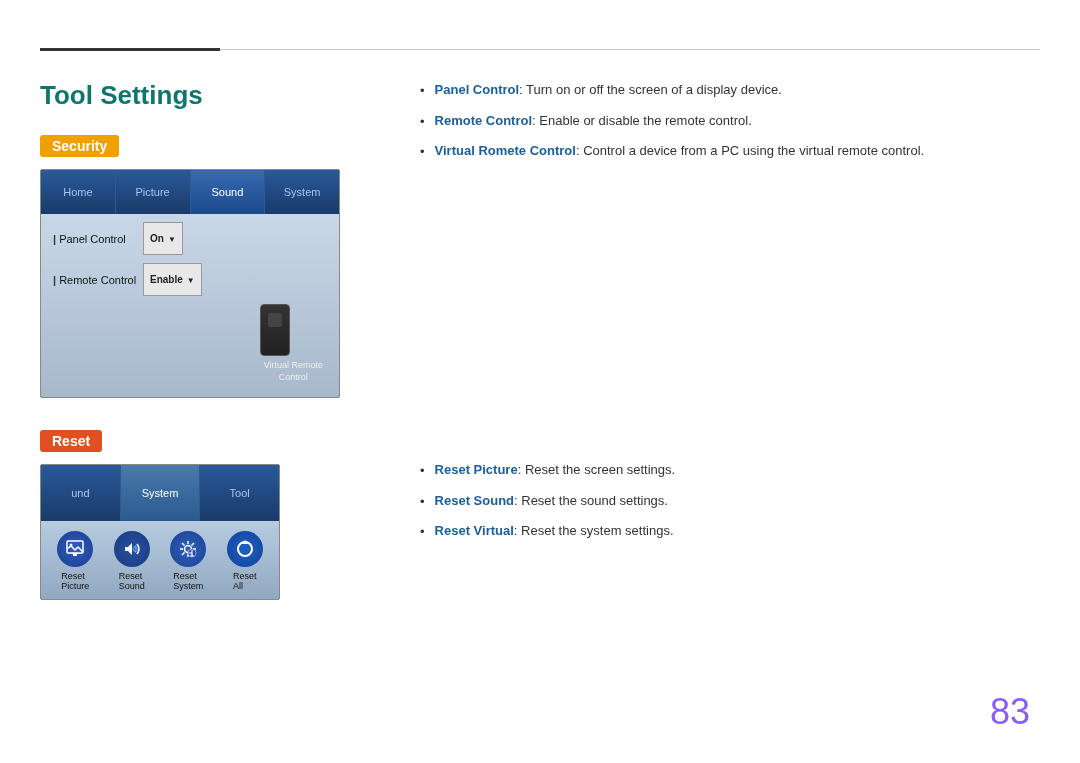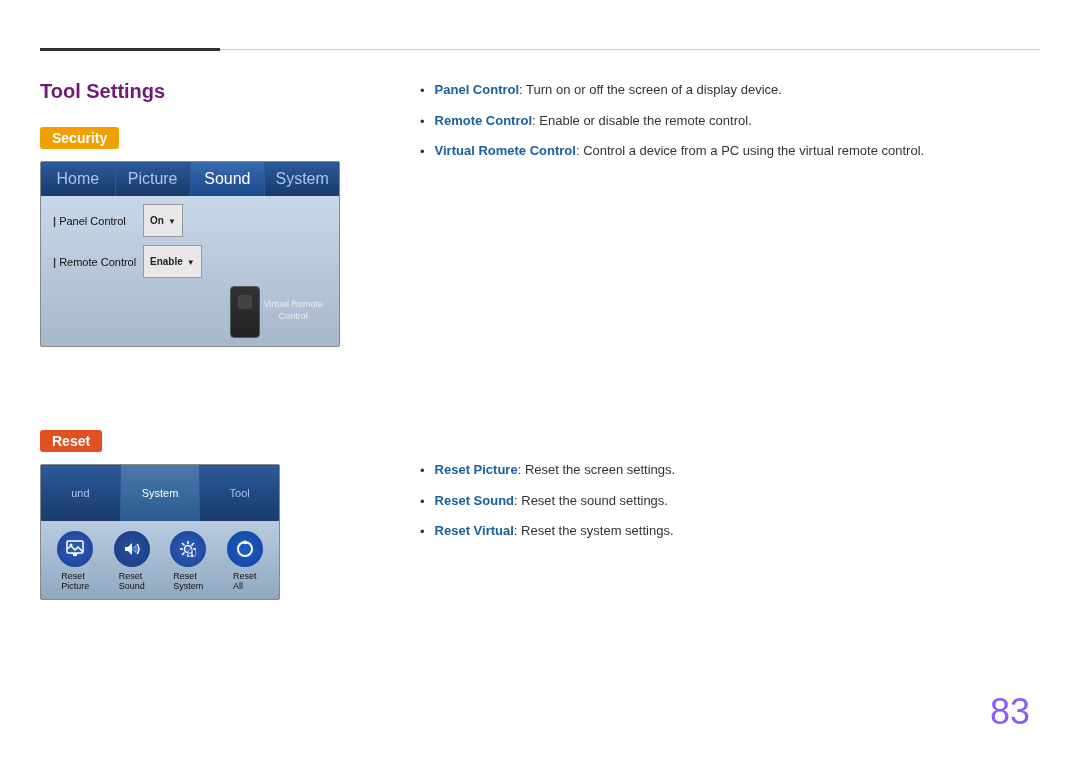--- a/index.html
+++ b/index.html
@@ -45,23 +45,23 @@
 
     
     .left-column {
       position: absolute;
       top: 80px;
       left: 40px;
       width: 320px;
     }
 
     .page-title {
-      font-size: 20px;
+      font-size: 26px;
       font-weight: bold;
-      color: #701a75;
+      color: #0f766e;
       margin-bottom: 24px;
     }
 
     
     .section-badge {
       display: inline-block;
       padding: 3px 12px;
       border-radius: 3px;
       font-size: 14px;
       font-weight: bold;
@@ -80,23 +80,23 @@
       overflow: hidden;
       margin-bottom: 30px;
     }
 
     .tv-nav {
       display: flex;
       background: linear-gradient(to bottom, #2a5a9a, #1a3a6a);
     }
     .tv-nav-item {
       flex: 1;
-      padding: 8px 0;
+      padding: 16px 0;
       text-align: center;
-      font-size: 16px;
+      font-size: 11px;
       color: #aac4ee;
       border-right: 1px solid #2a5a9a;
     }
     .tv-nav-item.active {
       background: linear-gradient(to bottom, #3a6ab0, #1a4a8a);
       color: #fff;
     }
     .tv-nav-item:last-child { border-right: none; }
 
     .tv-content {
@@ -159,22 +159,22 @@
       padding: 4px 4px 6px;
       line-height: 1.3;
     }
     .tv-bottom-row {
       display: flex;
       justify-content: flex-end;
       align-items: center;
     }
     .tv-bottom-section {
       display: flex;
-      flex-direction: row;
-      align-items: center;
+      flex-direction: column;
+      align-items: flex-start;
     }
 
     
     .tv-mockup-reset {
       border: 1px solid #888;
       background: #1a3a6a;
       width: 240px;
       border-radius: 2px;
       overflow: hidden;
     }

